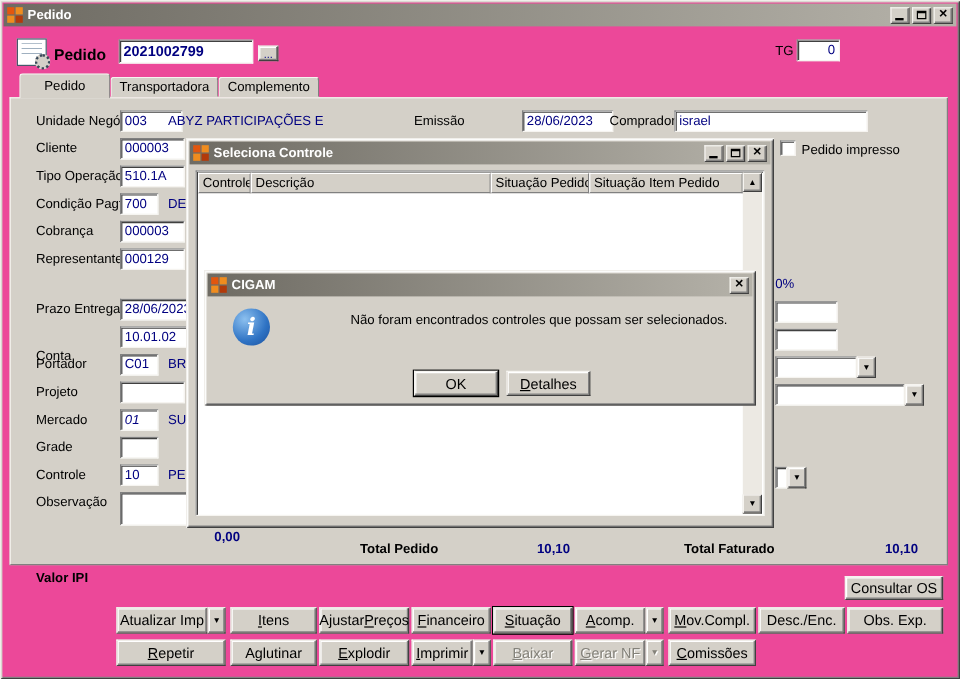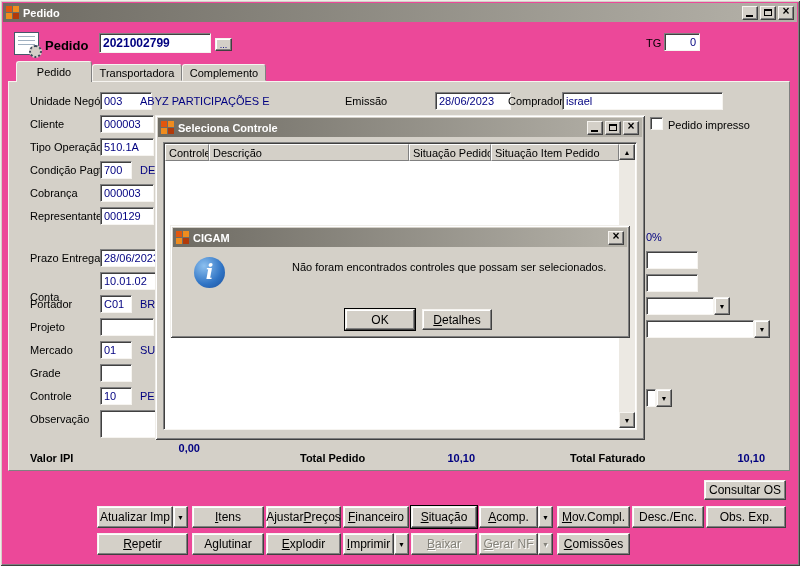--- a/index.html
+++ b/index.html
@@ -192,36 +192,36 @@
   <div class="lbl navy" style="left:140px;top:298px;">BRA</div>
   <div class="tb" style="left:646px;top:297px;width:68px;"></div>
   <button class="btn dd" style="left:714px;top:297px;width:16px;height:18px;"></button>
 
   <div class="lbl" style="left:30px;top:321px;">Projeto</div>
   <div class="tb" style="left:100px;top:318px;width:54px;"></div>
   <div class="tb" style="left:646px;top:320px;width:108px;"></div>
   <button class="btn dd" style="left:754px;top:320px;width:16px;height:18px;"></button>
 
   <div class="lbl" style="left:30px;top:344px;">Mercado</div>
-  <div class="tb" style="left:100px;top:341px;width:32px;">01</div>
+  <div class="tb" style="left:100px;top:341px;width:32px;font-style:italic;">01</div>
   <div class="lbl navy" style="left:140px;top:344px;">SUL</div>
 
   <div class="lbl" style="left:30px;top:367px;">Grade</div>
   <div class="tb" style="left:100px;top:364px;width:32px;"></div>
 
   <div class="lbl" style="left:30px;top:390px;">Controle</div>
   <div class="tb" style="left:100px;top:387px;width:32px;">10</div>
   <div class="lbl navy" style="left:140px;top:390px;">PEND</div>
   <div class="tb" style="left:646px;top:389px;width:10px;"></div>
   <button class="btn dd" style="left:656px;top:389px;width:16px;height:18px;"></button>
 
   <div class="lbl" style="left:30px;top:413px;">Observação</div>
   <div class="tb" style="left:100px;top:410px;width:540px;height:28px;"></div>
 
-  <div class="lbl b" style="left:30px;top:452px;">Valor IPI</div>
+  <div class="lbl b" style="left:30px;top:476px;">Valor IPI</div>
   <div class="lbl b navy" style="left:130px;top:442px;width:70px;text-align:right;">0,00</div>
   <div class="lbl b" style="left:300px;top:452px;">Total Pedido</div>
   <div class="lbl b navy" style="left:405px;top:452px;width:70px;text-align:right;">10,10</div>
   <div class="lbl b" style="left:570px;top:452px;">Total Faturado</div>
   <div class="lbl b navy" style="left:695px;top:452px;width:70px;text-align:right;">10,10</div>
 
   <button class="btn" style="left:704px;top:480px;width:82px;height:20px;">Consultar OS</button>
 
   <button class="btn" style="left:97px;top:506px;width:76px;height:22px;">Atualizar Imp</button>
   <button class="btn dd" style="left:173px;top:506px;width:15px;height:22px;"></button>

